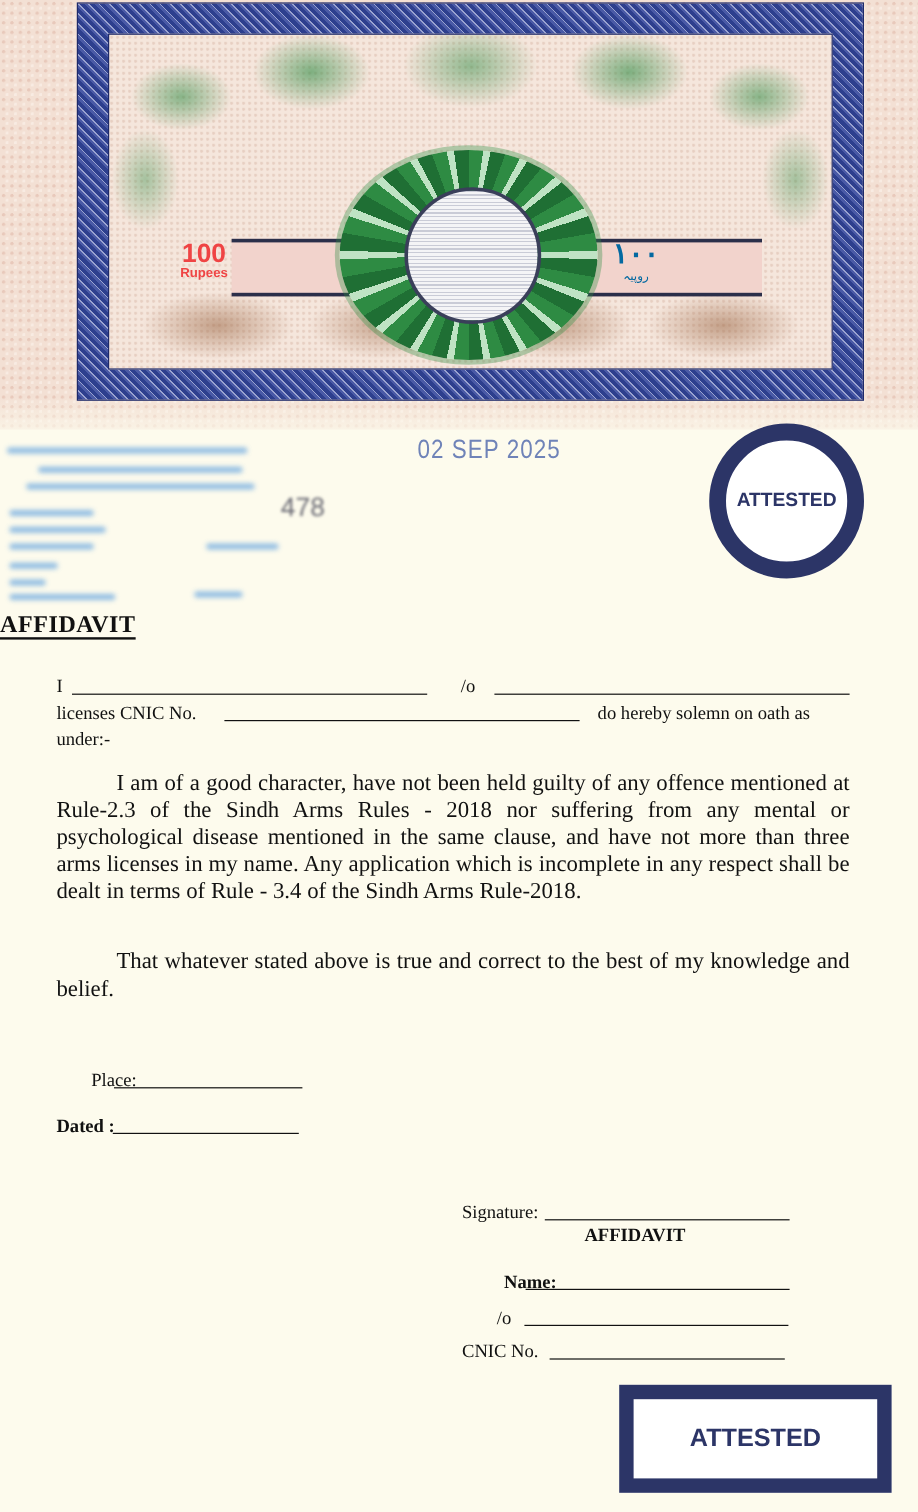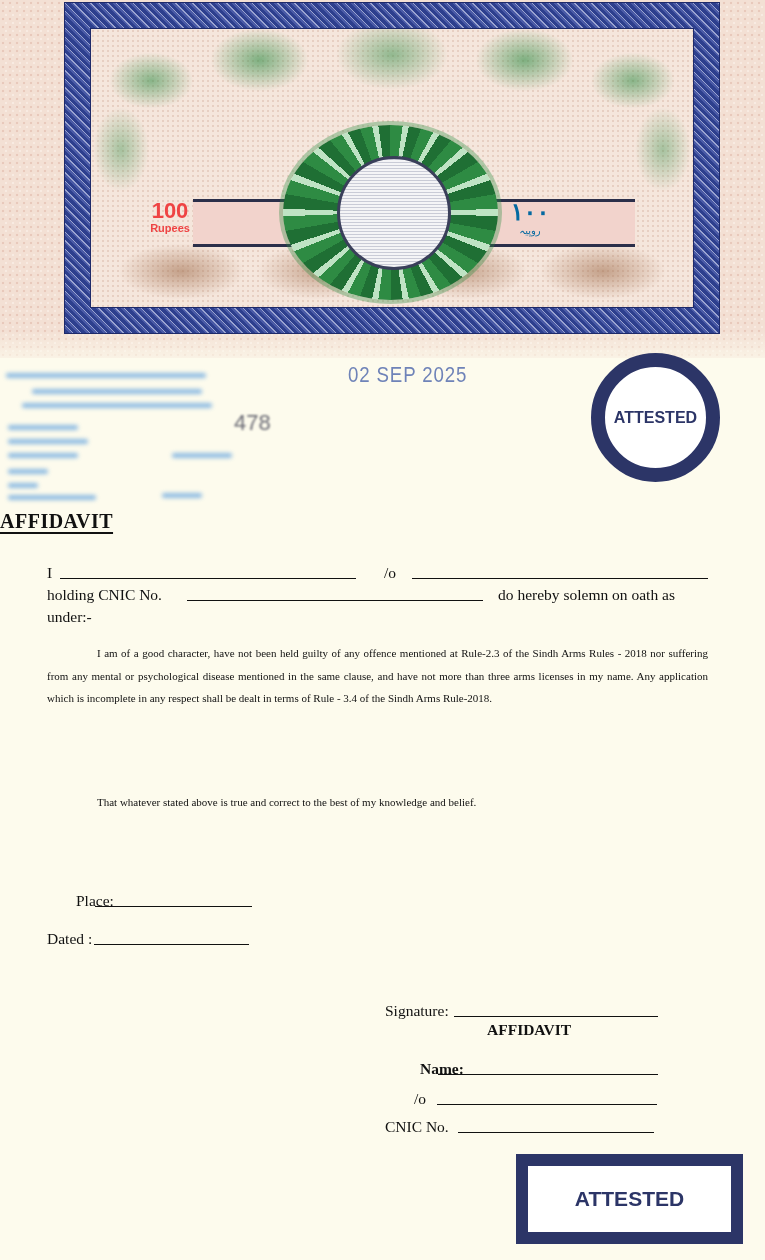--- a/index.html
+++ b/index.html
@@ -123,21 +123,21 @@
     }
     
     .title {
       position: absolute; left: 0; width: 765px; top: 510px; text-align: left;
       font-size: 20px; font-weight: bold; text-decoration: underline;
       text-underline-offset: 4px; letter-spacing: 0.5px;
     }
     .txt { position: absolute; font-size: 15.5px; line-height: 22.5px; white-space: nowrap; }
     .rule { position: absolute; height: 0; border-bottom: 1.6px solid #111; }
     .para {
-      position: absolute; left: 47px; width: 661px; font-size: 11px;
+      position: absolute; left: 47px; width: 661px; font-size: 19px;
       line-height: 22.5px; text-align: justify; text-indent: 50px;
     }
     .bold { font-weight: bold; }
   </style>
 </head>
 <body>
 
 <div class="paper-top"></div>
 <div class="paper-fade"></div>
 
@@ -180,31 +180,31 @@
   <span>ATTESTED</span>
 </div>
 
 <div class="title">AFFIDAVIT</div>
 
 <span class="txt" style="left:47px;top:562px;">I</span>
 <div class="rule" style="left:60px;top:578px;width:296px;"></div>
 <span class="txt" style="left:384px;top:562px;">/o</span>
 <div class="rule" style="left:412px;top:578px;width:296px;"></div>
 
-<span class="txt" style="left:47px;top:584px;">holding CNIC No.</span>
+<span class="txt" style="left:47px;top:584px;">licenses CNIC No.</span>
 <div class="rule" style="left:187px;top:600px;width:296px;"></div>
 <span class="txt" style="left:498px;top:584px;text-align:center;">do hereby solemn on oath as</span>
 <span class="txt" style="left:47px;top:606px;">under:-</span>
 
 <div class="para" style="top:642px;">I am of a good character, have not been held guilty of any offence mentioned at Rule-2.3 of the Sindh Arms Rules - 2018 nor suffering from any mental or psychological  disease mentioned in the same clause, and have not more than three arms licenses in my name. Any application which is incomplete in any respect shall be dealt in terms of Rule - 3.4 of the Sindh Arms Rule-2018.</div>
 <div class="para" style="top:791px;">That whatever stated above is true and correct to the best of my knowledge and belief.</div>
 
 <span class="txt" style="left:47px;top:890px;margin-left:29px;">Place:</span>
 <div class="rule" style="left:95px;top:906px;width:157px;"></div>
-<span class="txt" style="left:47px;top:928px;">Dated :</span>
+<span class="txt" style="left:47px;top:928px;font-weight:bold;">Dated :</span>
 <div class="rule" style="left:94px;top:944px;width:155px;"></div>
 
 <span class="txt" style="left:385px;top:1000px;">Signature:</span>
 <div class="rule" style="left:454px;top:1016px;width:204px;"></div>
 <span class="txt bold" style="left:487px;top:1019px;">AFFIDAVIT</span>
 
 <span class="txt bold" style="left:385px;top:1058px;margin-left:35px;">Name:</span>
 <div class="rule" style="left:438px;top:1074px;width:220px;"></div>
 <span class="txt" style="left:414px;top:1088px;">/o</span>
 <div class="rule" style="left:437px;top:1104px;width:220px;"></div>

